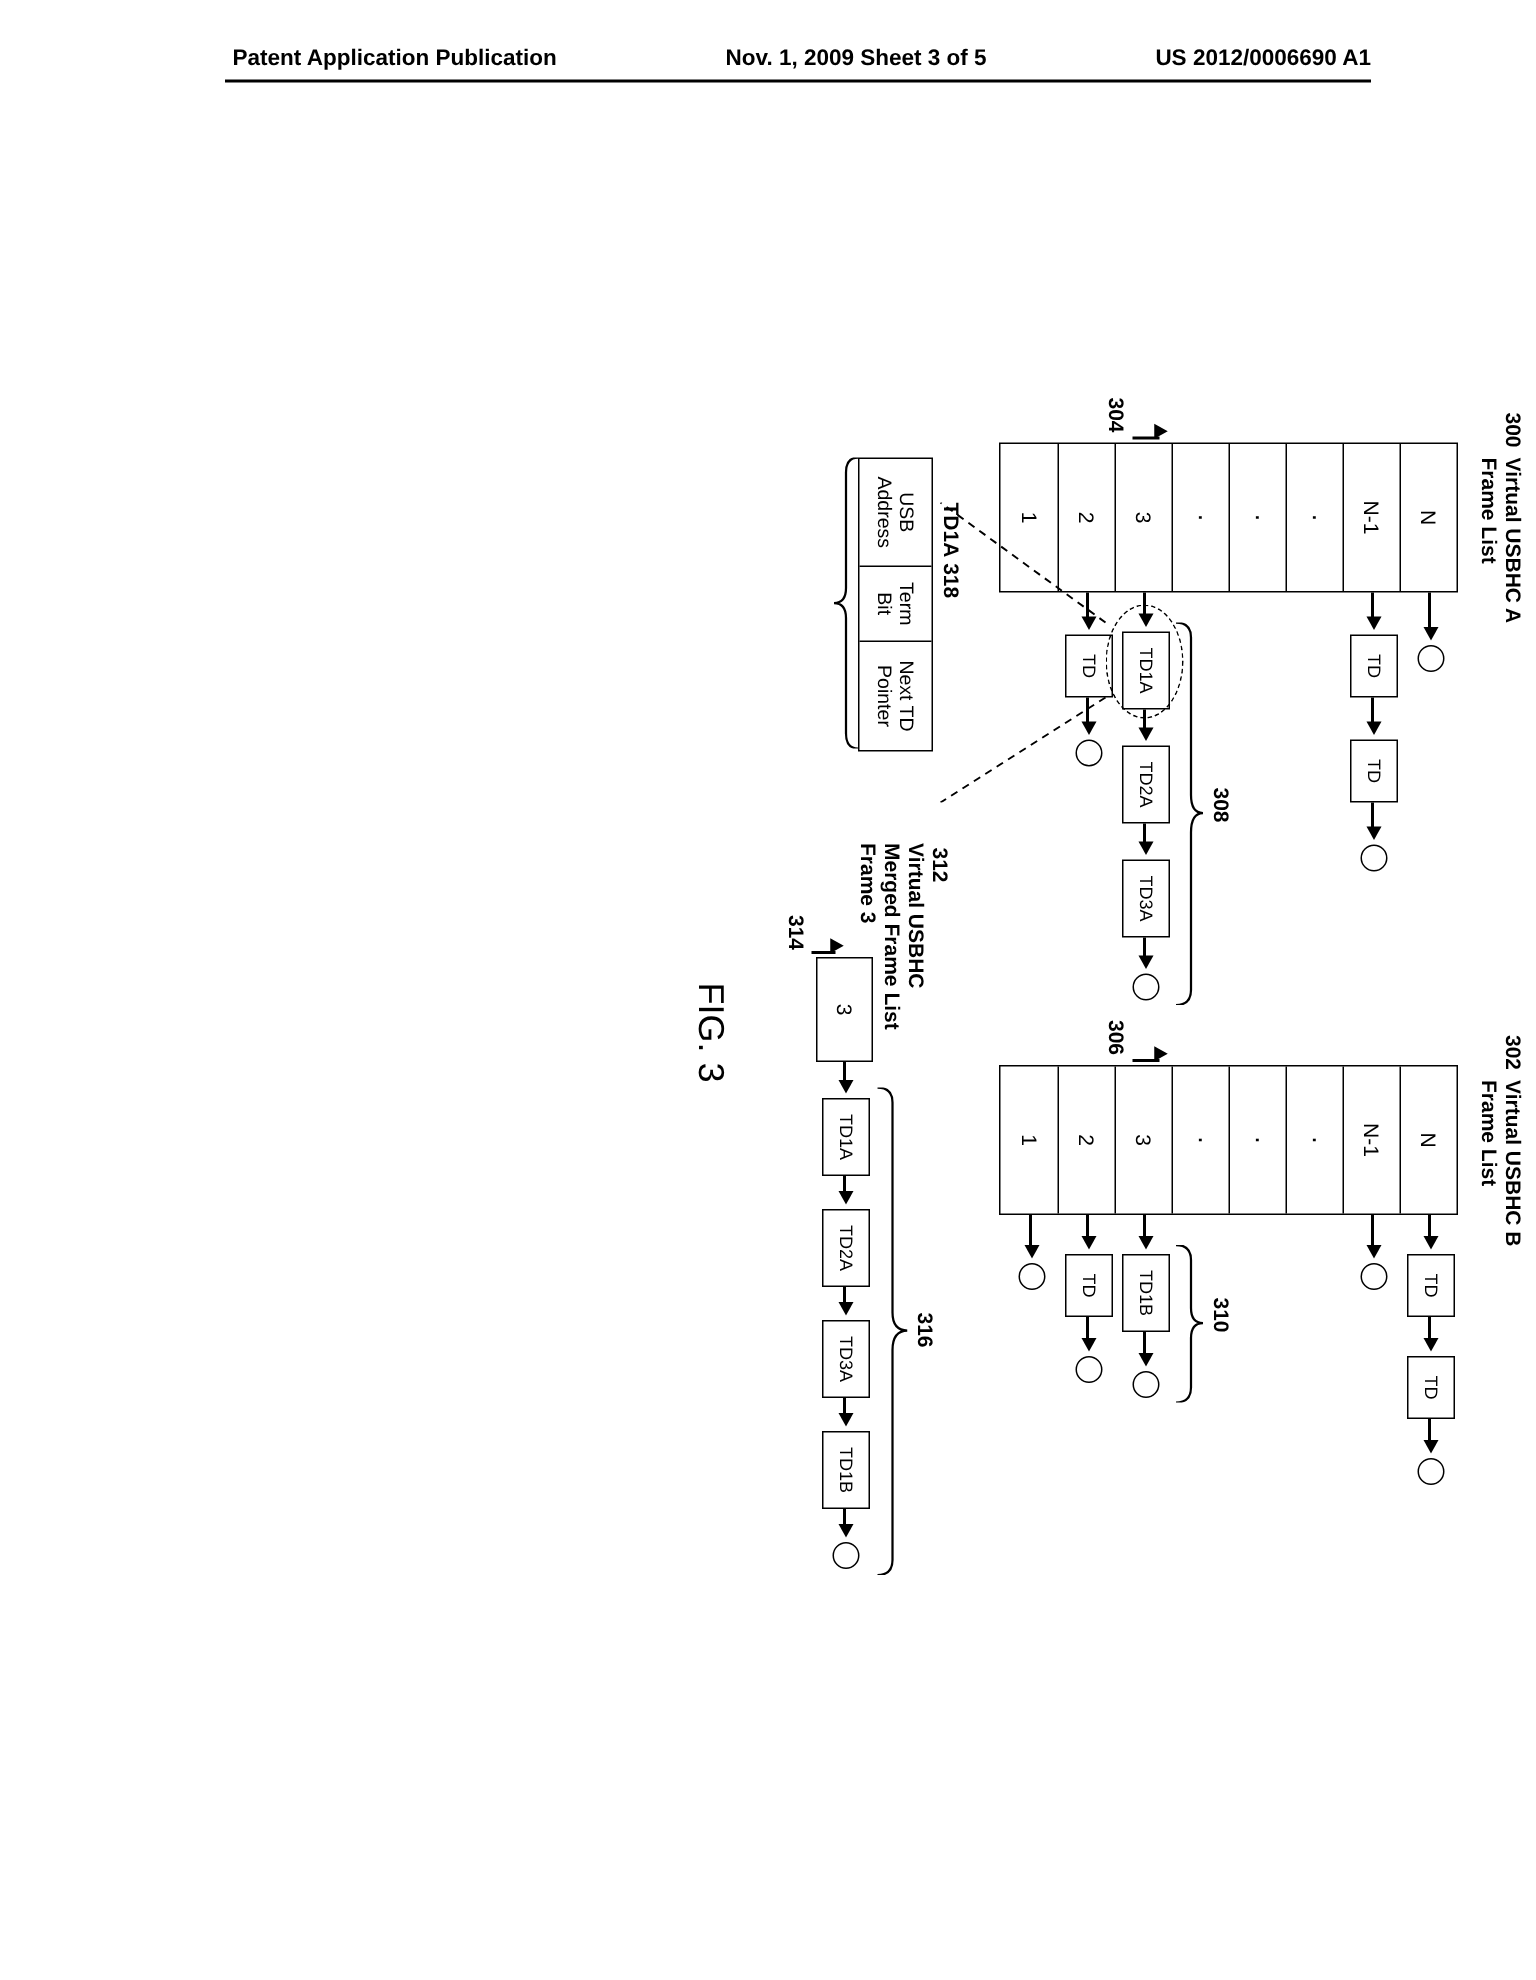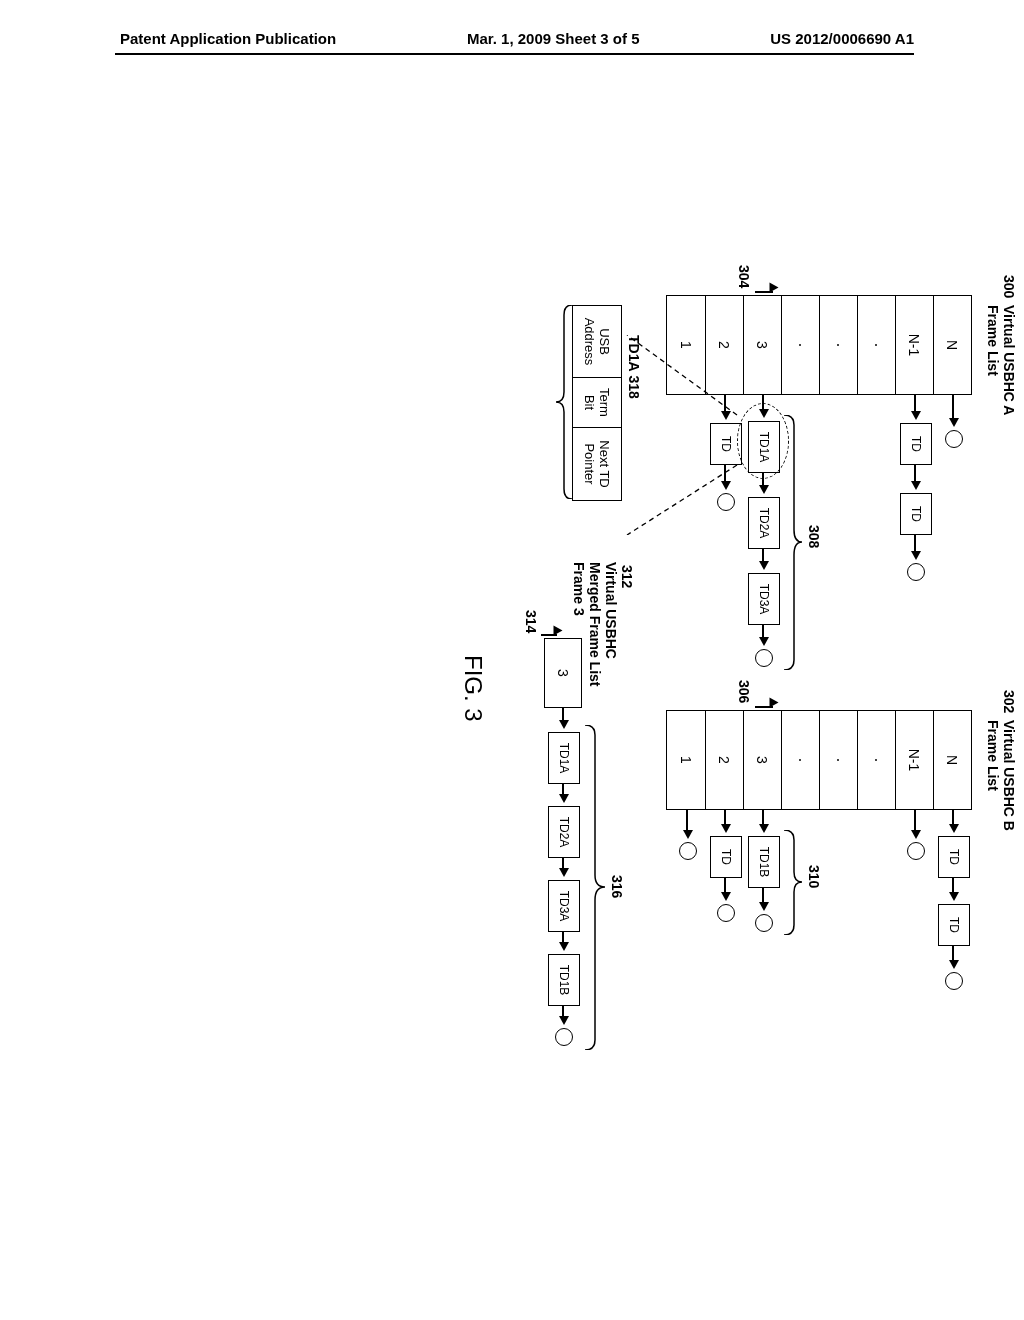--- a/index.html
+++ b/index.html
@@ -1,17 +1,17 @@
 <!DOCTYPE html>
 <html><head>
 <meta charset="utf-8">
 <style>
   * { box-sizing: border-box; margin: 0; padding: 0; }
   body { font-family: Arial, sans-serif; background: #fff; width: 1024px; height: 1320px; position: relative; }
-  .page { position: relative; width: 100%; height: 100%; }
+  .page { position: relative; width: 100%; height: 100%; padding-left: 35px; }
   .header { display: flex; justify-content: space-between; padding: 30px 110px 0 120px; font-size: 15px; font-weight: bold; }
   .rule { border-top: 2px solid #000; margin: 6px 110px 0 115px; }
   .diagram-wrap { position: absolute; top: 140px; left: 132px; width: 760px; height: 1030px; transform: rotate(90deg); transform-origin: center center; }
   .diagram { position: relative; width: 100%; height: 100%; font-size: 14px; }
   .label { position: absolute; font-weight: bold; }
   .framelist { position: absolute; border: 1.5px solid #000; display: flex; flex-direction: column; }
   .frow { border-bottom: 1.5px solid #000; height: 38px; display: flex; align-items: center; justify-content: center; font-size: 14px; }
   .frow:last-child { border-bottom: none; }
   .dots { letter-spacing: 0; line-height: 0.5; font-size: 18px; }
   .tdbox { position: absolute; border: 1.5px solid #000; width: 42px; height: 32px; display: flex; align-items: center; justify-content: center; font-size: 12px; }
@@ -27,21 +27,21 @@
   .brace { position: absolute; pointer-events: none; }
   .mergedbox { position: absolute; border: 1.5px solid #000; display: flex; align-items: center; justify-content: center; height: 38px; }
   .dashcirc { position: absolute; border: 1.5px dashed #000; border-radius: 50%; }
 </style>
 </head>
 <body>
 
 <div class="page">
   <div class="header">
     <span>Patent Application Publication</span>
-    <span>Mar. 1, 2009  Sheet 3 of 5</span>
+    <span>Nov. 1, 2009  Sheet 3 of 5</span>
     <span>US 2012/0006690 A1</span>
   </div>
   <div class="rule"></div>
 
   <div class="diagram-wrap">
     <div class="diagram">
 
       <div class="label" style="left:0;top:10px;">300</div>
       <div class="label" style="left:30px;top:10px;white-space:pre;">Virtual USBHC A
 Frame List</div>

